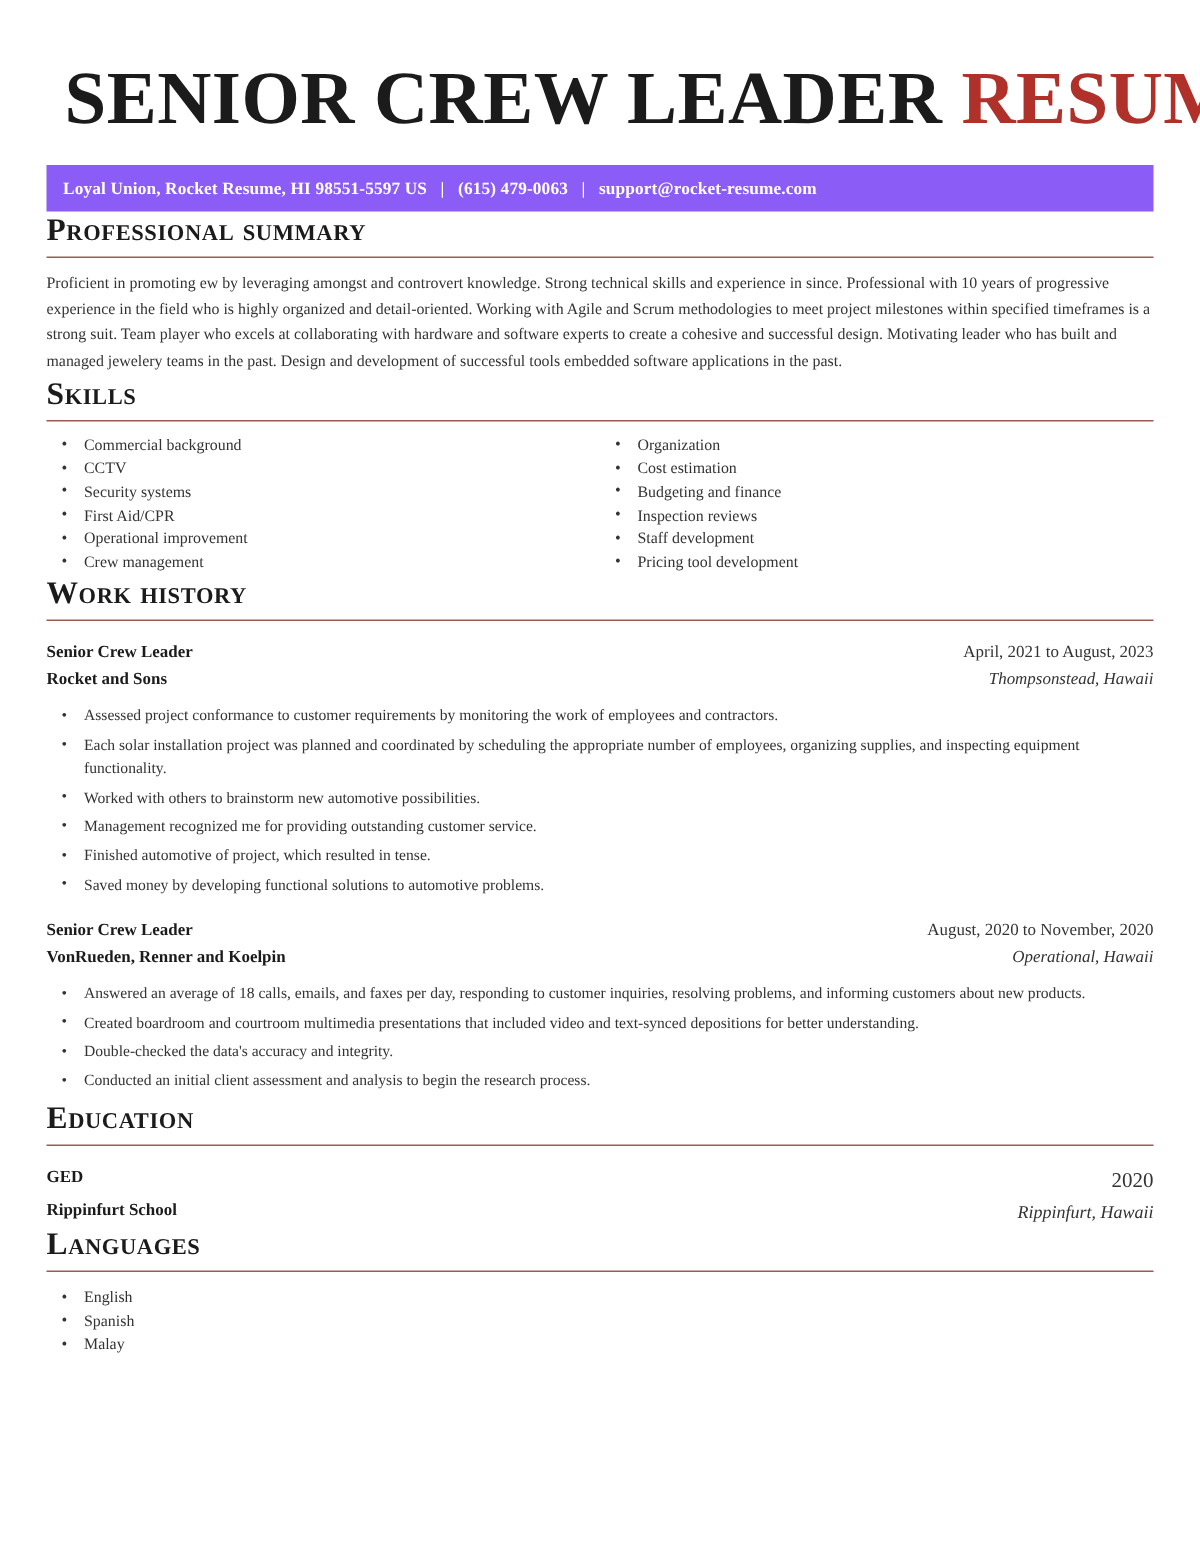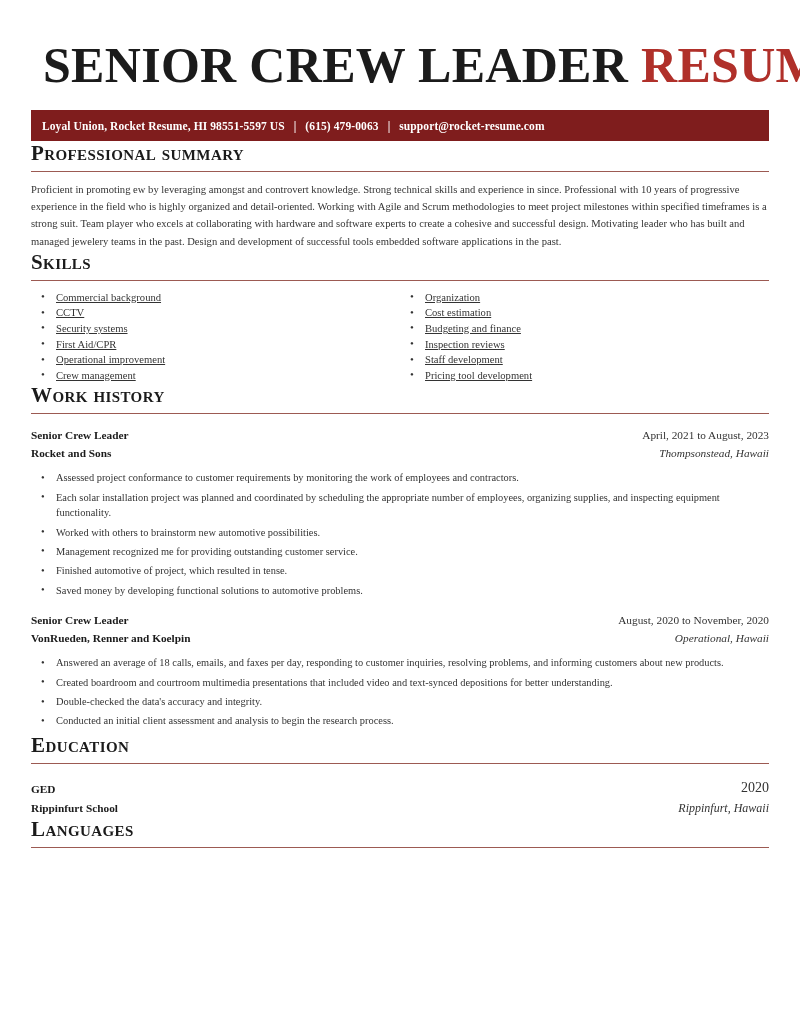--- a/index.html
+++ b/index.html
@@ -36,21 +36,21 @@
     color: #1b1b1b;
     margin: 12px;
     white-space: nowrap;
   }
   .resume-title .accent {
     color: #b0302a;
   }
 
   .contact-bar {
     margin-top: 18px;
-    background: #7f1d1d;
+    background: #8b5cf6;
     color: #ffffff;
     height: 31px;
     display: flex;
     align-items: center;
     padding: 0 11px;
     box-sizing: border-box;
   }
   .contact-text {
     font-size: 11.5px;
     font-weight: bold;
@@ -100,21 +100,20 @@
   }
   .skills-col {
     width: 50%;
     box-sizing: border-box;
   }
   .skills-col:first-child { padding-right: 12px; }
   .bullet-list {
     list-style: none;
     margin: 0;
     padding: 0;
-    text-decoration: underline;
   }
   .bullet-list li {
     position: relative;
     padding-left: 25px;
     font-size: 10.6px;
     line-height: 1.42;
     color: #333333;
     margin-bottom: 0.5px;
   }
   .bullet-list li::before {
@@ -176,21 +175,21 @@
     top: -0.5px;
     font-size: 10.5px;
     color: #333333;
   }
 
   
   .edu { margin-top: 13px; }
   .edu-row {
     display: flex;
     justify-content: space-between;
-    align-items: flex-end;
+    align-items: flex-start;
     line-height: 1.55;
   }
   .edu-degree {
     font-size: 11.3px;
     font-weight: bold;
     color: #1b1b1b;
   }
   .edu-year {
     font-size: 14px;
     color: #333333;
@@ -311,15 +310,20 @@
             <span class="edu-school">Rippinfurt School</span>
             <span class="edu-location">Rippinfurt, Hawaii</span>
           </div>
         </div>
       </div>
   </div>
 
   <div class="section">
     <h2 class="section-heading">Languages</h2>
     <hr class="section-rule">
+    <ul class="bullet-list lang-list">
+        <li>English</li>
+        <li>Spanish</li>
+        <li>Malay</li>
+      </ul>
   </div>
 
 </div>
 
 </body></html>

